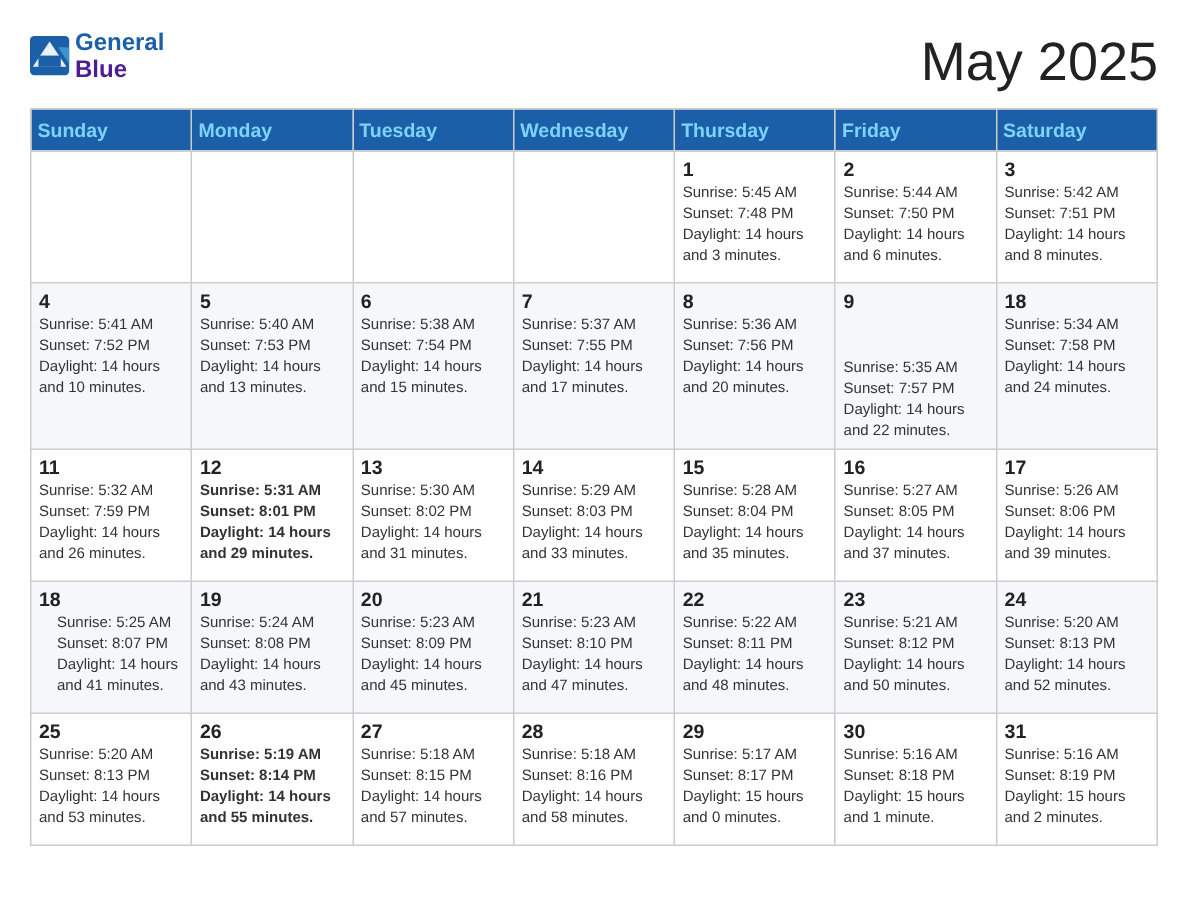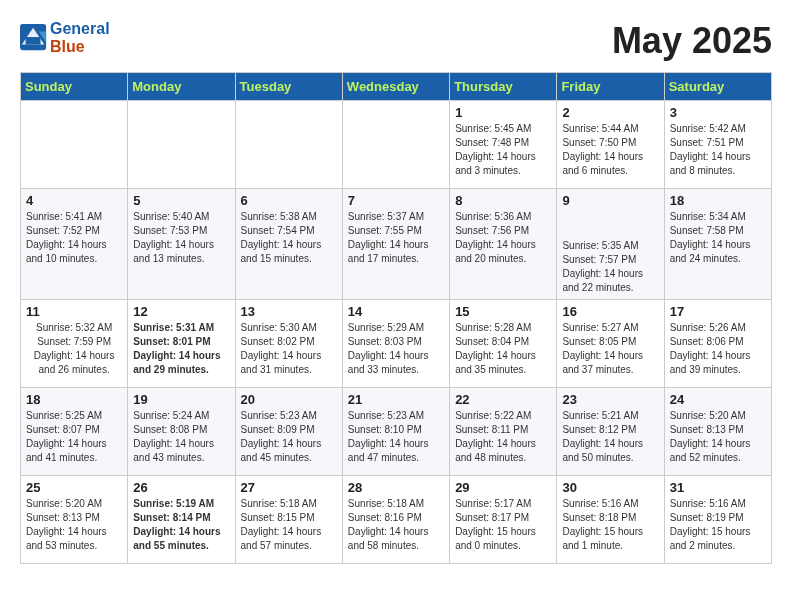--- a/index.html
+++ b/index.html
@@ -24,34 +24,34 @@
       width: 28px;
       height: 28px;
       margin-right: 2px;
     }
     .title-area {
       text-align: right;
     }
     .month-title {
       font-size: 36px;
       color: #222;
-      font-weight: bold;
+      font-weight: normal;
     }
     .location-title {
       font-size: 16px;
       color: #444;
     }
     table {
       width: 100%;
       border-collapse: collapse;
       table-layout: fixed;
     }
     thead tr th {
       background: #1a5fa8;
-      color: #bef264;
+      color: #7dd3fc;
       font-size: 13px;
       font-weight: bold;
       padding: 6px 4px;
       text-align: left;
       border: 1px solid #ccc;
     }
     tbody tr td {
       border: 1px solid #ccc;
       vertical-align: top;
       padding: 4px 5px;
@@ -84,21 +84,21 @@
 <div class="header-area">
   <div class="logo">
     <svg class="logo-icon" viewBox="0 0 30 30">
       <rect x="0" y="0" width="28" height="28" rx="3" fill="#1a5fa8"></rect>
       <polygon points="14,4 26,22 2,22" fill="#fff" opacity="0.9"></polygon>
       <rect x="6" y="14" width="16" height="8" fill="#1a5fa8"></rect>
       <polygon points="20,8 28,8 28,20" fill="#4a9fd4" opacity="0.8"></polygon>
     </svg>
     <div>
       <div style="font-size:16px;font-weight:bold;color:#1a5fa8;">General</div>
-      <div style="font-size:16px;font-weight:bold;color:#c2410c;">Blue</div>
+      <div style="font-size:16px;font-weight:bold;color:#4c1d95;">Blue</div>
     </div>
   </div>
   <div class="title-area">
     <div class="month-title">May 2025</div>
   </div>
 </div>
 
 <table>
   <thead>
     <tr>
@@ -186,21 +186,21 @@
           <span class="day-number">18</span>
           <div class="day-info" style="white-space: pre-line;">Sunrise: 5:34 AM
 Sunset: 7:58 PM
 Daylight: 14 hours
 and 24 minutes.</div>
         </td>
       </tr>
       <tr>
         <td>
           <span class="day-number">11</span>
-          <div class="day-info" style="white-space: pre-line; text-align: center;">Sunrise: 5:32 AM
+          <div class="day-info" style="white-space: pre-line;">Sunrise: 5:32 AM
 Sunset: 7:59 PM
 Daylight: 14 hours
 and 26 minutes.</div>
         </td>
         <td>
           <span class="day-number">12</span>
           <div class="day-info" style="white-space: pre-line; font-weight: bold;">Sunrise: 5:31 AM
 Sunset: 8:01 PM
 Daylight: 14 hours
 and 29 minutes.</div>
@@ -237,21 +237,21 @@
           <span class="day-number">17</span>
           <div class="day-info" style="white-space: pre-line;">Sunrise: 5:26 AM
 Sunset: 8:06 PM
 Daylight: 14 hours
 and 39 minutes.</div>
         </td>
       </tr>
       <tr>
         <td>
           <span class="day-number">18</span>
-          <div class="day-info" style="white-space: pre-line;">Sunrise: 5:25 AM
+          <div class="day-info" style="white-space: pre-line; margin-left: 12px;">Sunrise: 5:25 AM
 Sunset: 8:07 PM
 Daylight: 14 hours
 and 41 minutes.</div>
         </td>
         <td>
           <span class="day-number">19</span>
           <div class="day-info" style="white-space: pre-line;">Sunrise: 5:24 AM
 Sunset: 8:08 PM
 Daylight: 14 hours
 and 43 minutes.</div>

